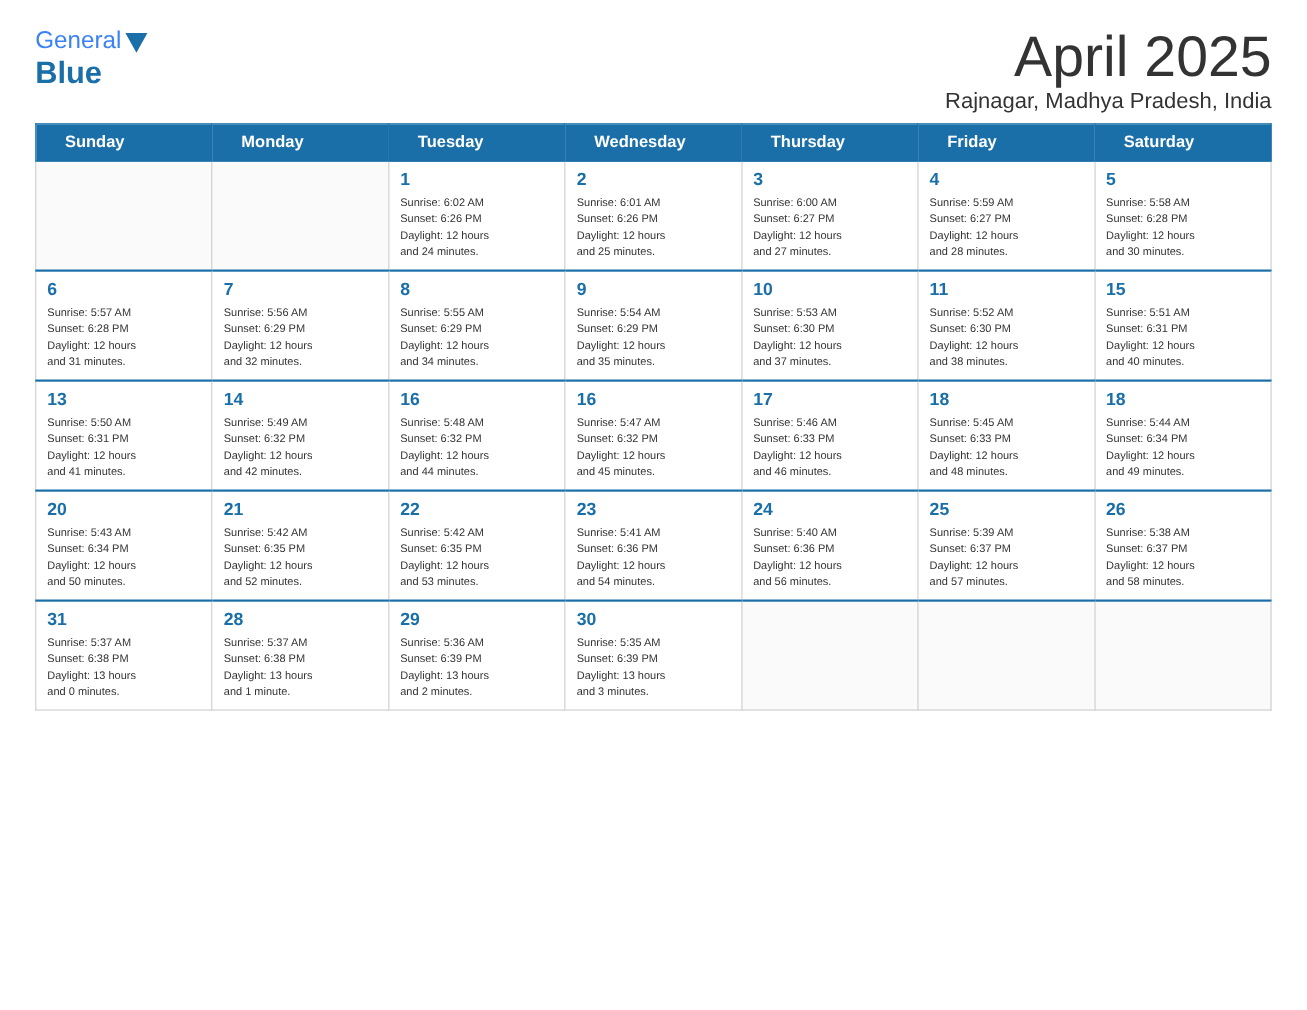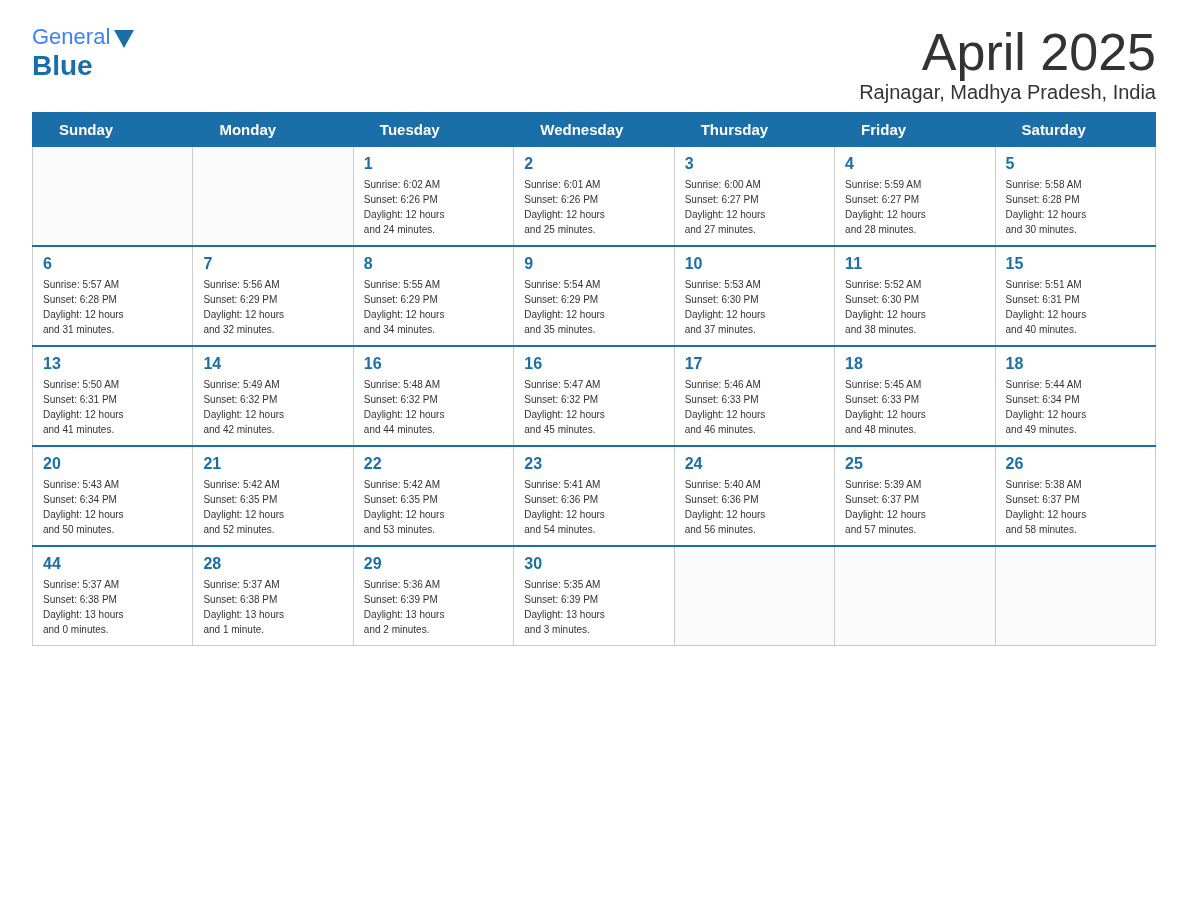--- a/index.html
+++ b/index.html
@@ -239,21 +239,21 @@
           <span class="day-number">25</span>
           <div class="day-info">Sunrise: 5:39 AM<br>Sunset: 6:37 PM<br>Daylight: 12 hours<br>and 57 minutes.</div>
         </td>
         <td>
           <span class="day-number">26</span>
           <div class="day-info">Sunrise: 5:38 AM<br>Sunset: 6:37 PM<br>Daylight: 12 hours<br>and 58 minutes.</div>
         </td>
       </tr>
       <tr class="row-divider">
         <td>
-          <span class="day-number">44</span>
+          <span class="day-number">31</span>
           <div class="day-info">Sunrise: 5:37 AM<br>Sunset: 6:38 PM<br>Daylight: 13 hours<br>and 0 minutes.</div>
         </td>
         <td>
           <span class="day-number">28</span>
           <div class="day-info">Sunrise: 5:37 AM<br>Sunset: 6:38 PM<br>Daylight: 13 hours<br>and 1 minute.</div>
         </td>
         <td>
           <span class="day-number">29</span>
           <div class="day-info">Sunrise: 5:36 AM<br>Sunset: 6:39 PM<br>Daylight: 13 hours<br>and 2 minutes.</div>
         </td>

